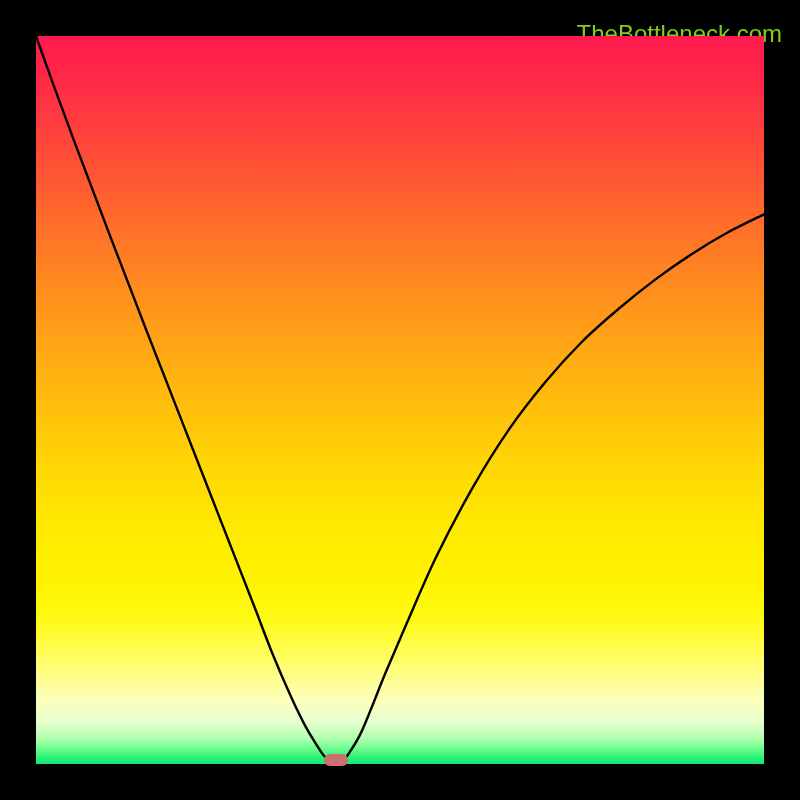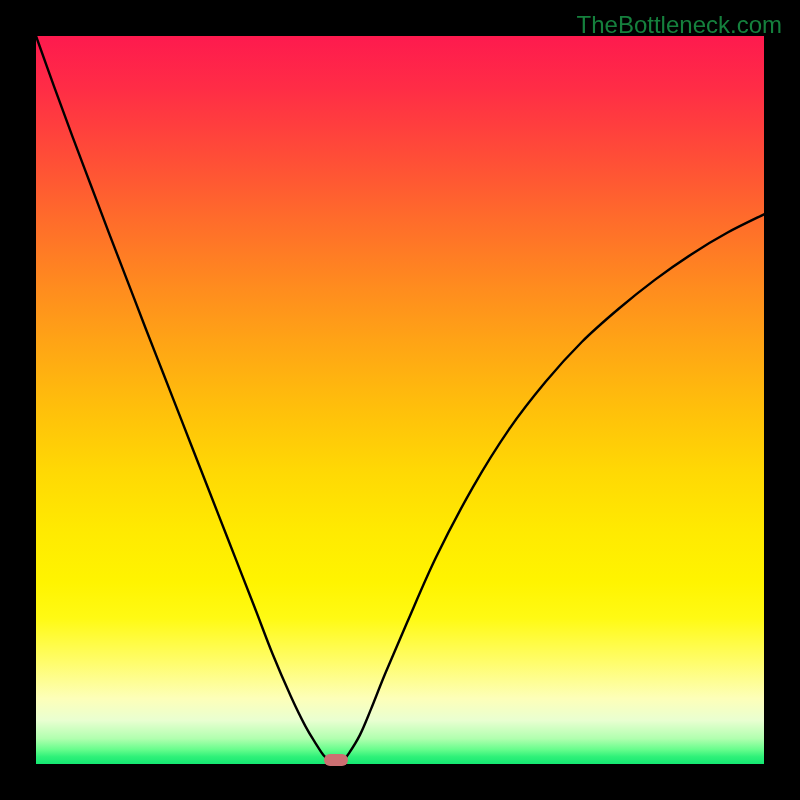--- a/index.html
+++ b/index.html
@@ -41,23 +41,23 @@
       #fdffb9 91%,
       #e9ffd1 94%,
       #b1ffaf 96.5%,
       #68fd8d 98%,
       #2ff179 99%,
       #14e872 100%
     );
   }
   .watermark {
     position: absolute;
-    top: 11px;
+    top: 20px;
     right: 18px;
-    color: #15803d;
+    color: #84cc16;
     font-size: 24px;
     font-weight: 400;
     font-family: Arial, Helvetica, sans-serif;
     letter-spacing: 0px;
   }
   svg.curve {
     position: absolute;
     left: 0;
     top: 0;
     width: 728px;

